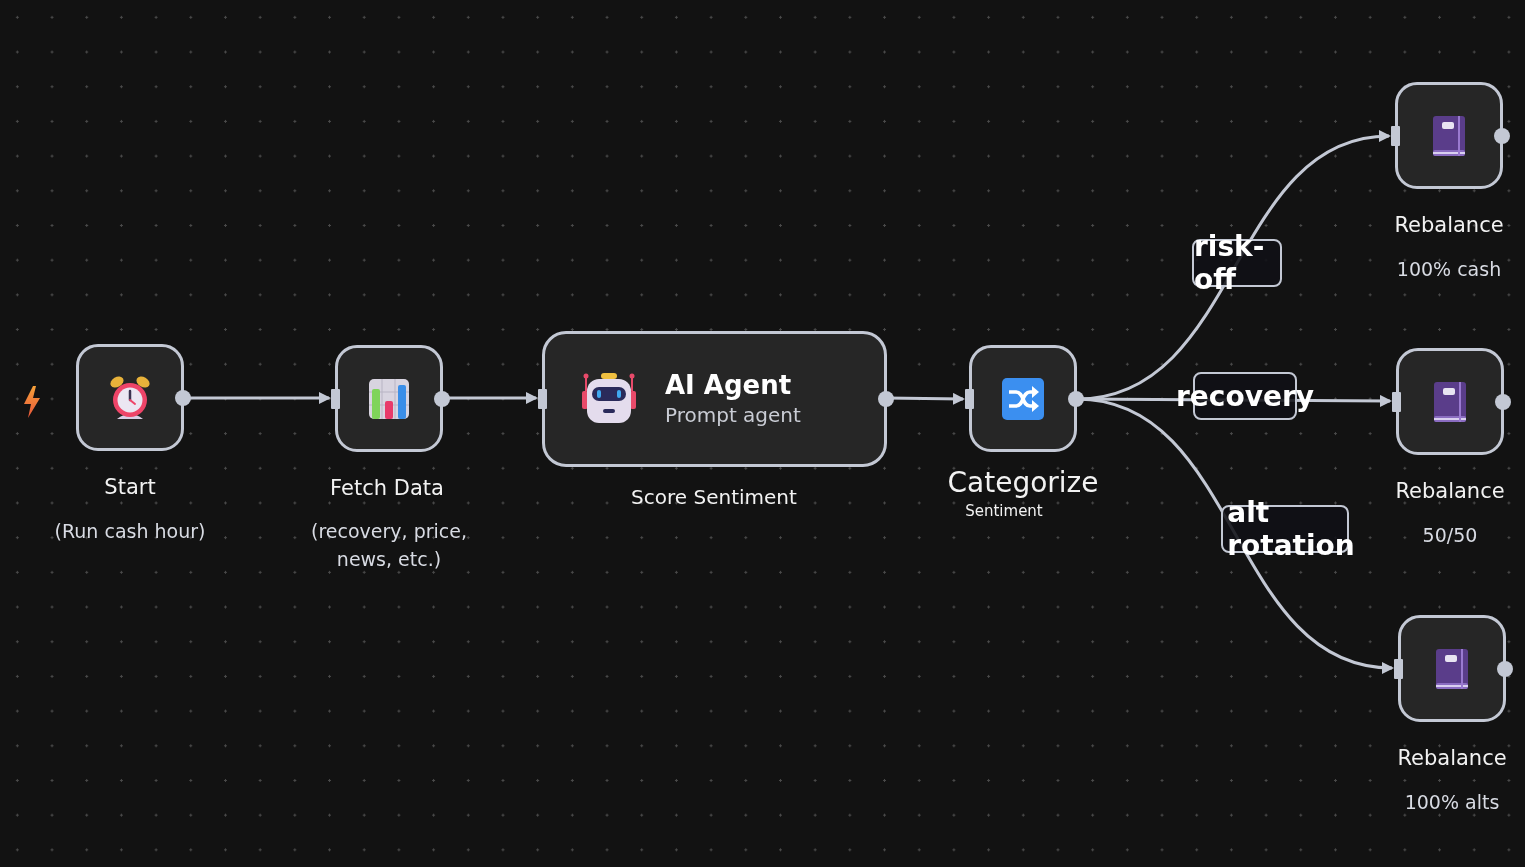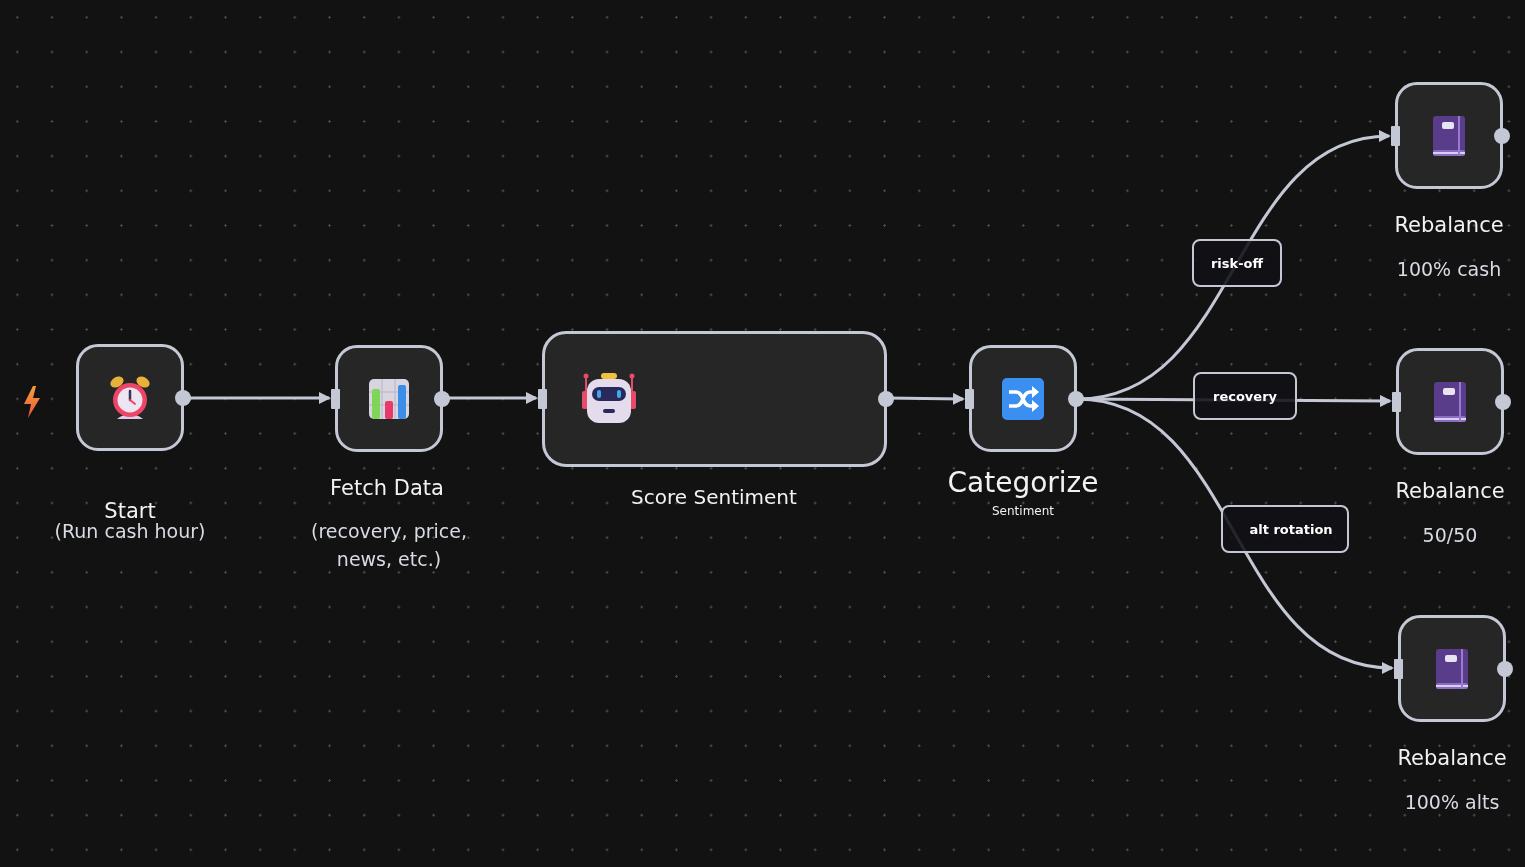--- a/index.html
+++ b/index.html
@@ -36,21 +36,21 @@
   .sublabel {
     position:absolute; text-align:center; font-size:19px; color:#d8dbe3;
     width:220px; line-height:28px;
   }
   .agent-text { margin-left:28px; }
   .agent-title { font-size:26px; font-weight:bold; color:#ffffff; line-height:32px; }
   .agent-sub { font-size:20px; color:#c9ccd4; line-height:28px; }
   .edge-label {
     position:absolute; box-sizing:border-box;
     background:rgba(16,16,22,0.88); border:2px solid #c3c8d4; border-radius:8px;
-    font-size:13px; font-weight:bold; color:#ffffff;
+    font-size:28px; font-weight:bold; color:#ffffff;
     display:flex; align-items:center; justify-content:center; height:48px;
   }
   .trigger { position:absolute; left:22px; top:386px; width:20px; height:32px; }
 </style>
 </head>
 <body>
 
 <svg id="edges" viewBox="0 0 1525 867">
   <defs>
     <marker id="arrow" markerWidth="12" markerHeight="12" refX="10" refY="6" orient="auto" markerUnits="userSpaceOnUse">
@@ -82,21 +82,21 @@
     <ellipse cx="12" cy="9" rx="7" ry="5" fill="#e8b23a" transform="rotate(-30 12 9)"></ellipse>
     <ellipse cx="38" cy="9" rx="7" ry="5" fill="#e8b23a" transform="rotate(30 38 9)"></ellipse>
     <path d="M12,46 Q25,36 38,46 Z" fill="#d9cfe6"></path>
     <circle cx="25" cy="27" r="17" fill="#ee4468"></circle>
     <circle cx="25" cy="27" r="12.5" fill="#ebe6f2"></circle>
     <line x1="25" y1="27" x2="25" y2="18" stroke="#3a3350" stroke-width="2.5" stroke-linecap="round"></line>
     <line x1="25" y1="27" x2="30" y2="31" stroke="#ee4468" stroke-width="2" stroke-linecap="round"></line>
   </svg>
   <span class="handle-out"></span>
 </div>
-<div class="label" style="left:20px; top:473px;margin-top:24px;">Start</div>
+<div class="label" style="left:20px; top:473px;">Start</div>
 <div class="sublabel" style="left:20px; top:517px;">(Run cash hour)</div>
 
 <div class="node square" style="left:335px; top:345px;">
   <span class="handle-in"></span>
   <svg class="icon" viewBox="0 0 50 50">
     <rect x="5" y="5" width="40" height="40" rx="5" fill="#d8d4e0"></rect>
     <line x1="18" y1="5" x2="18" y2="45" stroke="#b8b4c4" stroke-width="1"></line>
     <line x1="31" y1="5" x2="31" y2="45" stroke="#b8b4c4" stroke-width="1"></line>
     <line x1="5" y1="18" x2="45" y2="18" stroke="#b8b4c4" stroke-width="1"></line>
     <line x1="5" y1="31" x2="45" y2="31" stroke="#b8b4c4" stroke-width="1"></line>
@@ -119,37 +119,41 @@
     <circle cx="51" cy="5" r="2.5" fill="#e84a6a"></circle>
     <rect x="20" y="2" width="16" height="6" rx="3" fill="#f0c040"></rect>
     <rect x="1" y="20" width="6" height="18" rx="2" fill="#e84a6a"></rect>
     <rect x="49" y="20" width="6" height="18" rx="2" fill="#e84a6a"></rect>
     <rect x="6" y="8" width="44" height="44" rx="12" fill="#e4dced"></rect>
     <rect x="11" y="16" width="34" height="14" rx="7" fill="#2a2a5a"></rect>
     <rect x="16" y="19" width="4" height="8" rx="2" fill="#40a8f0"></rect>
     <rect x="36" y="19" width="4" height="8" rx="2" fill="#40a8f0"></rect>
     <rect x="22" y="38" width="12" height="4" rx="2" fill="#2a2a5a"></rect>
   </svg>
+  <div class="agent-text">
+    <div class="agent-title">AI Agent</div>
+    <div class="agent-sub">Prompt agent</div>
+  </div>
   <span class="handle-out"></span>
 </div>
 <div class="label" style="left:604px; top:483px; font-size:20px;">Score Sentiment</div>
 
 <div class="node square" style="left:969px; top:345px;">
   <span class="handle-in"></span>
   <svg class="icon" style="width:42px;height:42px;" viewBox="0 0 42 42">
     <rect x="0" y="0" width="42" height="42" rx="5" fill="#3b8ff0"></rect>
     <path d="M7,14 L14,14 C22,14 20,28 28,28 L32,28" fill="none" stroke="#ffffff" stroke-width="3.5"></path>
     <path d="M7,28 L14,28 C22,28 20,14 28,14 L32,14" fill="none" stroke="#ffffff" stroke-width="3.5"></path>
     <path d="M30,8 L37,14 L30,20 Z" fill="#ffffff"></path>
     <path d="M30,22 L37,28 L30,34 Z" fill="#ffffff"></path>
   </svg>
   <span class="handle-out"></span>
 </div>
 <div class="label" style="left:913px; top:469px; font-size:28px;">Categorize</div>
-<div class="label" style="left:913px; top:497px; font-size:12px;">Sentiment</div>
+<div class="label" style="left:894px; top:497px; font-size:15px;">Sentiment</div>
 
 <div class="edge-label" style="left:1192px; top:239px; width:90px;">risk-off</div>
 <div class="edge-label" style="left:1193px; top:372px; width:104px;">recovery</div>
 <div class="edge-label" style="left:1221px; top:505px; width:128px;padding-left:12px;">alt rotation</div>
 
 <div class="node square" style="left:1395px; top:82px;">
   <span class="handle-in"></span>
   <svg class="icon" style="width:36px;height:44px;" viewBox="0 0 36 44">
     <rect x="2" y="2" width="32" height="40" rx="3" fill="#5a3d8a"></rect>
     <rect x="2" y="36" width="32" height="6" rx="2" fill="#8a6cc0"></rect>

